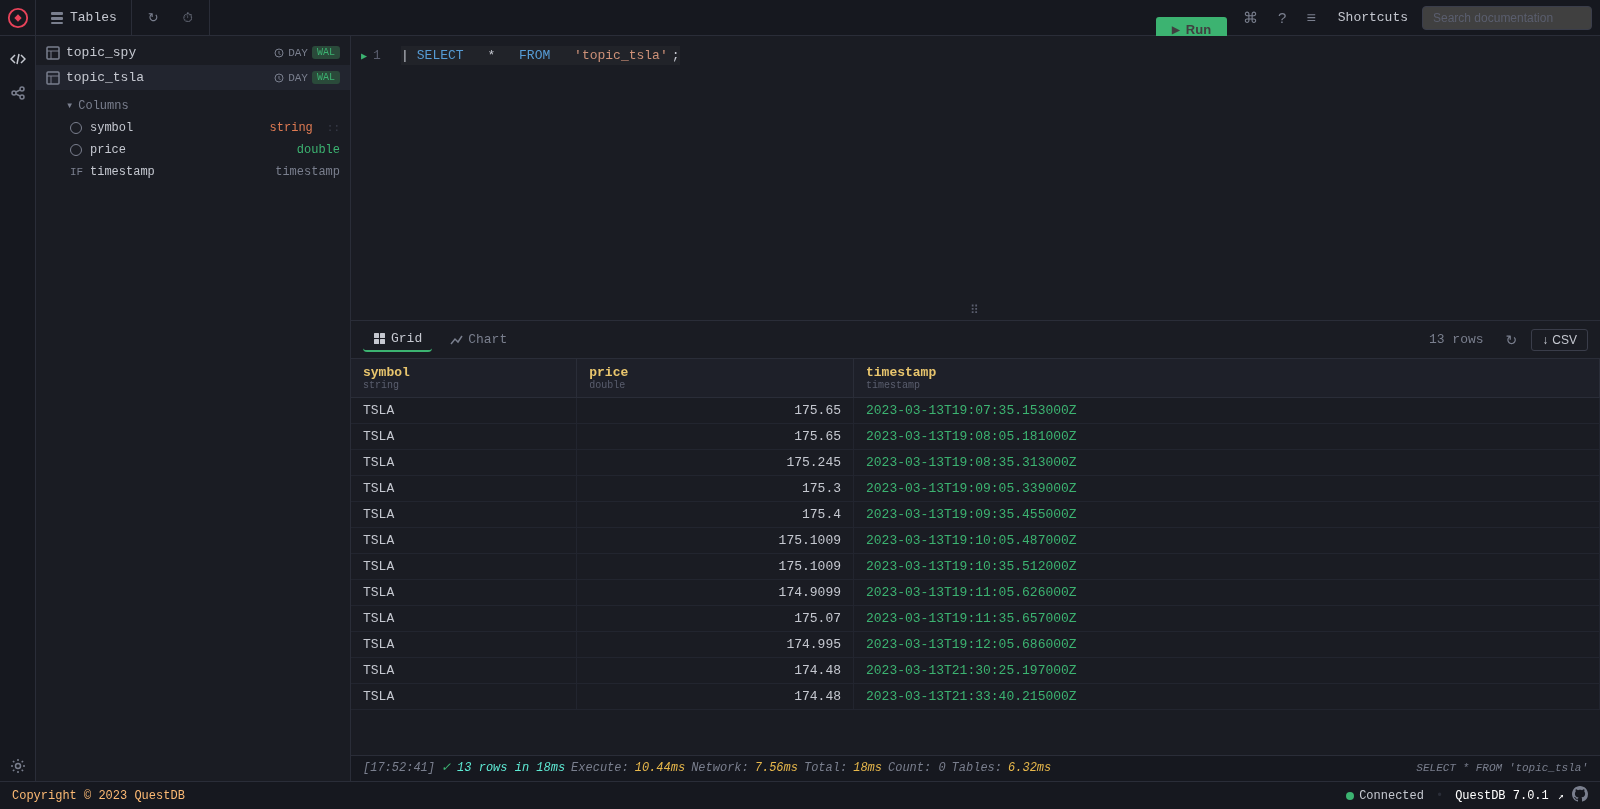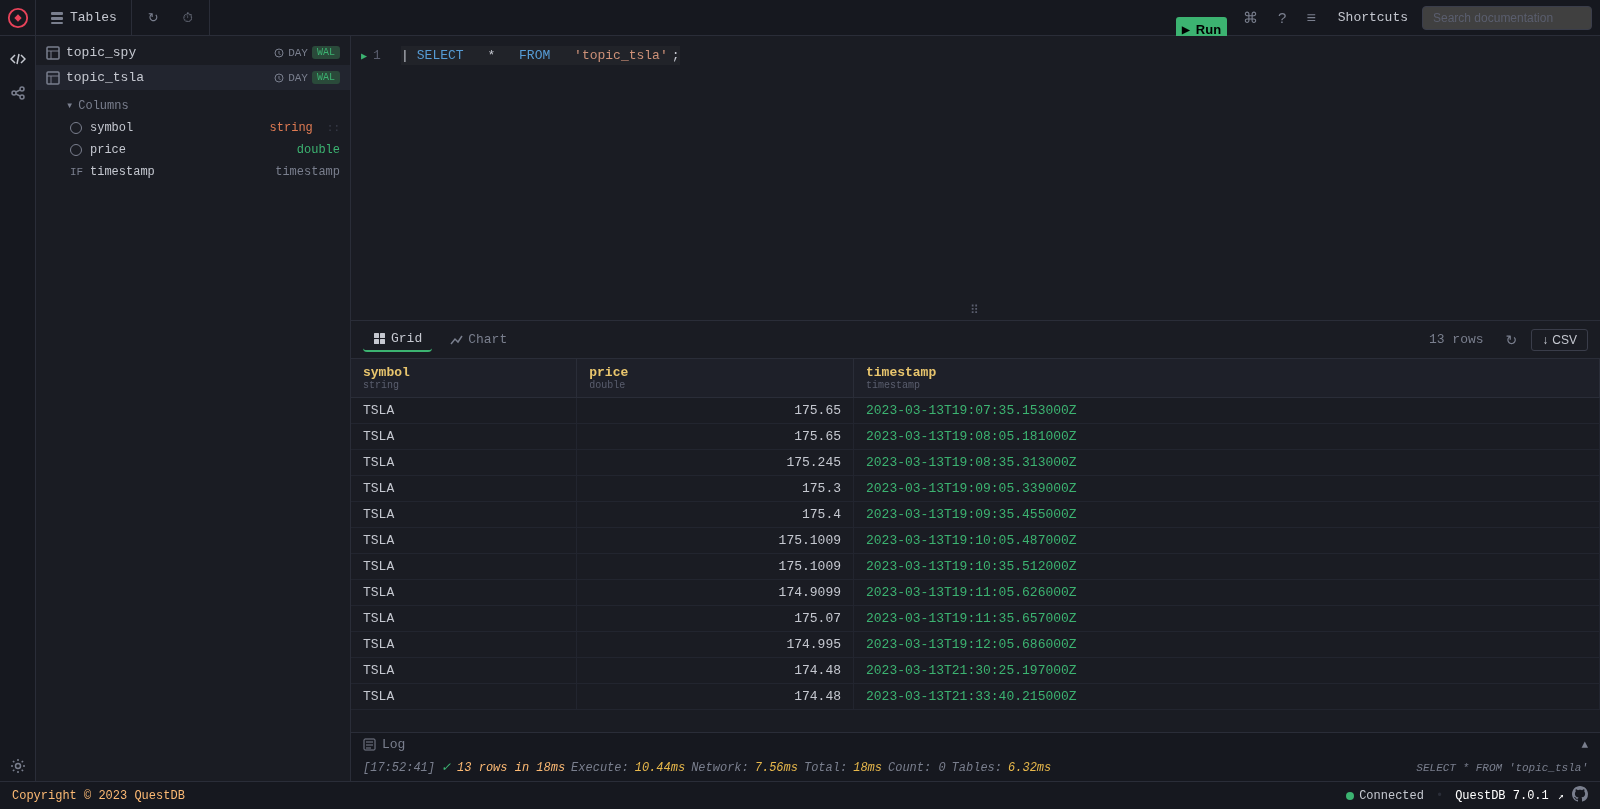--- a/index.html
+++ b/index.html
@@ -43,23 +43,23 @@
       padding: 0 14px;
       height: 36px;
       color: #c5c8d0;
       border-right: 1px solid #2a2d38;
       font-size: 13px;
     }
     .tables-btn svg { color: #7a7f8e; }
     .spacer { flex: 1; }
     .run-btn {
       background: #3cb371;
-      color: #000000;
+      color: #404040;
       border: none;
-      padding: 5px 6px;
+      padding: 5px 16px;
       border-radius: 3px;
       cursor: pointer;
       font-size: 13px;
       display: flex;
       align-items: center;
       gap: 6px;
       margin-right: 8px;
       font-weight: 600;
       margin-top: 23px;
     }
@@ -409,21 +409,21 @@
       font-size: 12px;
       color: #7a7f8e;
       display: flex;
       align-items: center;
       gap: 6px;
       flex-wrap: wrap;
       font-style: italic;
     }
     .log-time { color: #7a7f8e; }
     .log-check { color: #3cb371; }
-    .log-rows { color: #fdba74; }
+    .log-rows { color: #5eead4; }
     .log-label { color: #7a7f8e; }
     .log-value { color: #e8b84b; }
     .log-query {
       margin-left: auto;
       color: #7a7f8e;
       font-size: 11px;
     }
 
     
     .status-bar {
@@ -732,31 +732,20 @@
               <tr>
                 <td class="td-symbol">TSLA</td>
                 <td class="td-price" style="text-align: right;">174.48</td>
                 <td class="td-timestamp">2023-03-13T21:33:40.215000Z</td>
               </tr>
             </tbody>
         </table>
       </div>
 
       <div class="log-area">
-        <div class="log-header">
-          <svg width="13" height="13" viewBox="0 0 13 13" fill="none">
-            <rect x="1" y="1" width="11" height="11" rx="1" stroke="#7a7f8e" stroke-width="1"></rect>
-            <line x1="3" y1="4" x2="10" y2="4" stroke="#7a7f8e" stroke-width="1"></line>
-            <line x1="3" y1="7" x2="10" y2="7" stroke="#7a7f8e" stroke-width="1"></line>
-            <line x1="3" y1="10" x2="8" y2="10" stroke="#7a7f8e" stroke-width="1"></line>
-          </svg>
-          <span>Log</span>
-          <div style="flex:1;"></div>
-          <span style="font-size:11px;">▲</span>
-        </div>
         <div class="log-content">
           <span class="log-time">[17:52:41]</span>
           <span class="log-check">✓</span>
           <span class="log-rows">13 rows in 18ms</span>
           <span class="log-label">Execute:</span>
           <span class="log-value">10.44ms</span>
           <span class="log-label">Network:</span>
           <span class="log-value">7.56ms</span>
           <span class="log-label">Total:</span>
           <span class="log-value">18ms</span>

